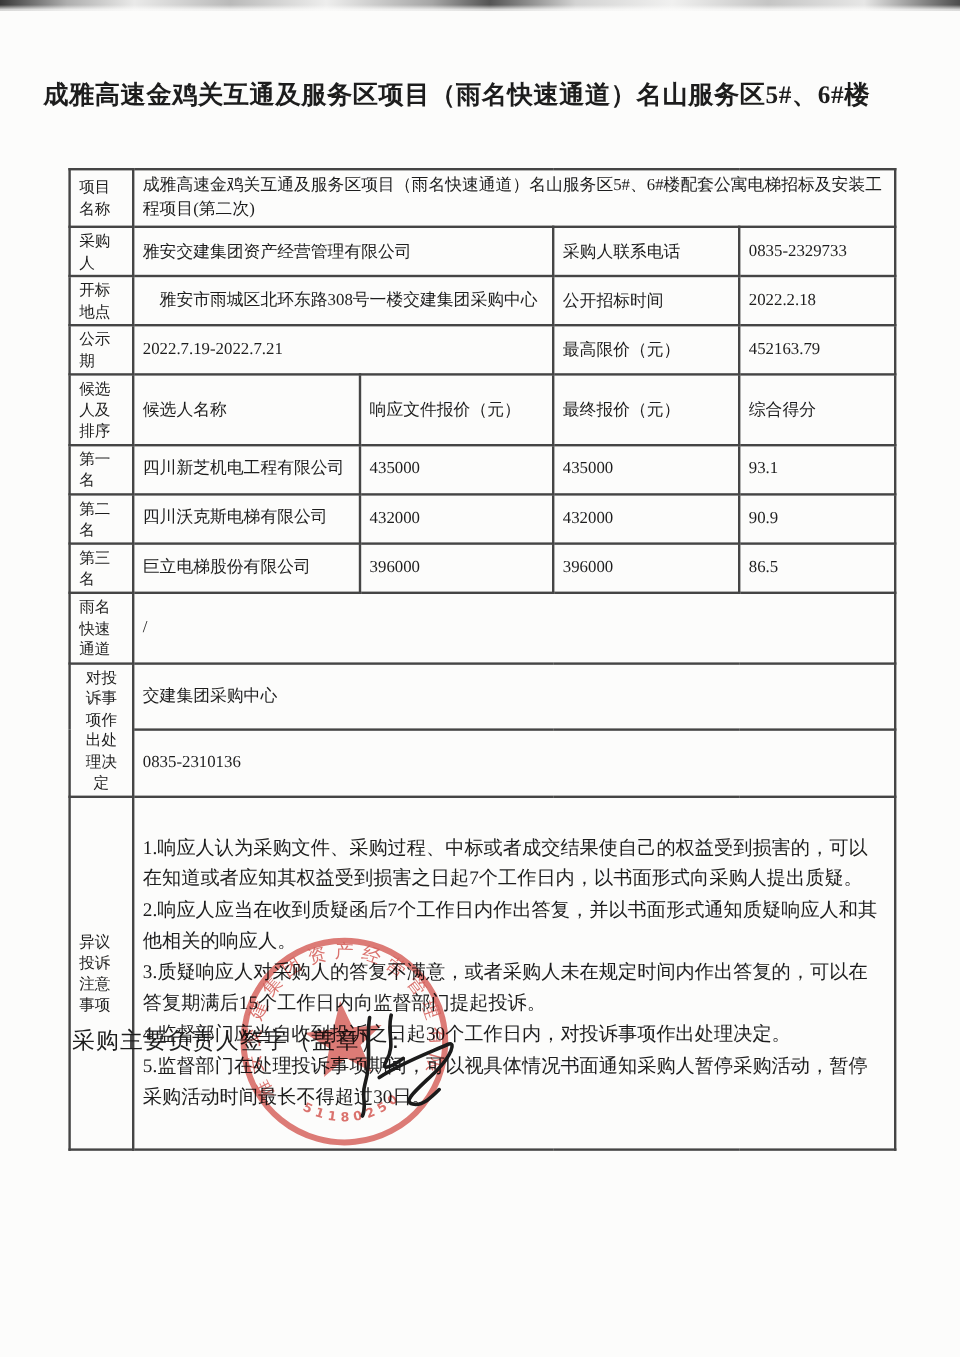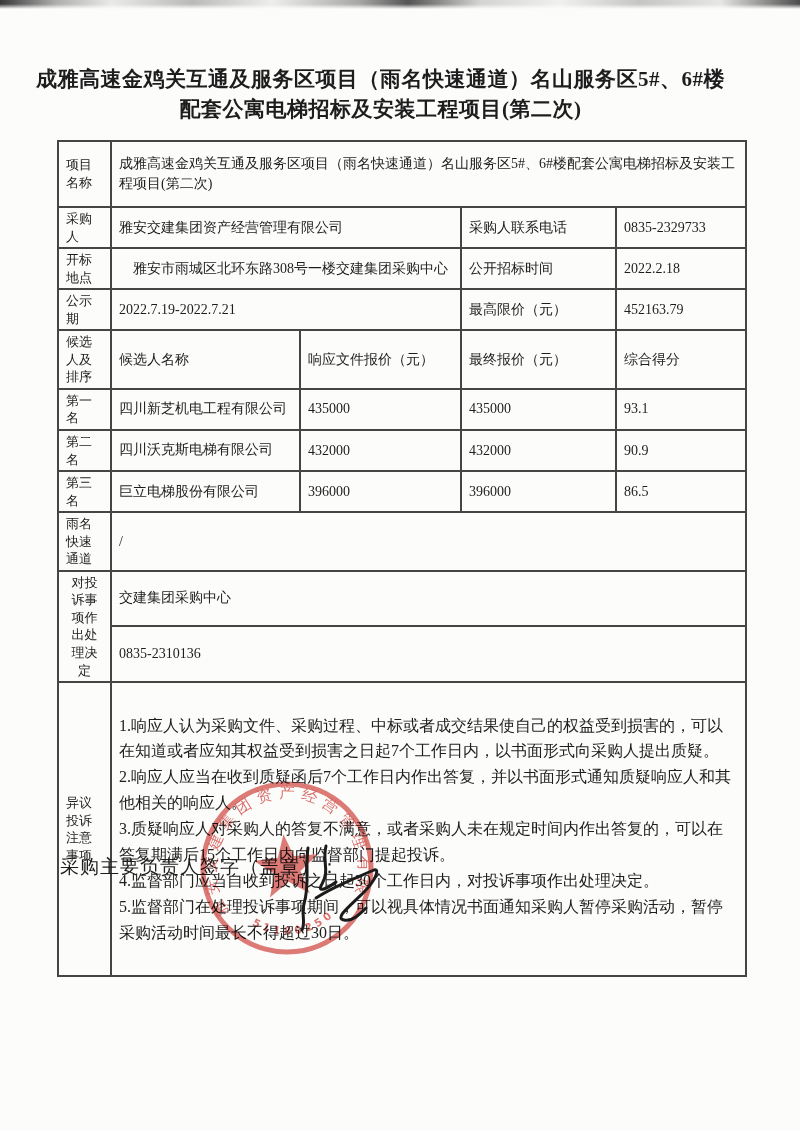--- a/index.html
+++ b/index.html
@@ -30,35 +30,34 @@
     position:absolute;left:57px;top:140px;width:688px;
     border-collapse:collapse;table-layout:fixed;font-size:14px;
   }
   table.doc td{border:2px solid #454545;padding:2px 7px;overflow:hidden;}
   td.lab{padding:2px 2px 2px 3px;font-size:13px;word-break:break-all;line-height:1.35;}
   td.lab-c{text-align:center;}
   td.c{text-align:left;}
   td.addr{text-indent:1em;line-height:1.3;}
   td.wrap{line-height:1.45;}
   .obj{font-size:16px;line-height:1.62;text-align:left;}
-  tr.h52{height:66px;} tr.h34{height:34px;} tr.h38{height:38px;} tr.h20{height:20px;}
+  tr.h52{height:48px;} tr.h34{height:34px;} tr.h38{height:38px;} tr.h20{height:20px;}
   tr.h42{height:38px;border-radius:21px;} tr.h35{height:35px;} tr.h45{height:45px;} tr.h39{height:39px;}
   tr.h294{height:294px;}
   .sign-line{position:absolute;left:60px;top:854px;font-size:19px;letter-spacing:1px;}
   .stamp{position:absolute;left:197px;top:778px;mix-blend-mode:multiply;opacity:.9;}
   .sig{position:absolute;left:286px;top:836px;}
 </style>
 </head>
 <body>
 
 <div class="scan-band"></div>
 
 <div class="title">
   <div>成雅高速金鸡关互通及服务区项目（雨名快速通道）名山服务区5#、6#楼</div>
-  <div>配套公寓电梯招标及安装工程项目(第二次)</div>
 </div>
 
 <table class="doc">
   <colgroup>
       <col style="width:53px">
       <col style="width:189px">
       <col style="width:161px">
       <col style="width:155px">
       <col style="width:130px">
     </colgroup>

